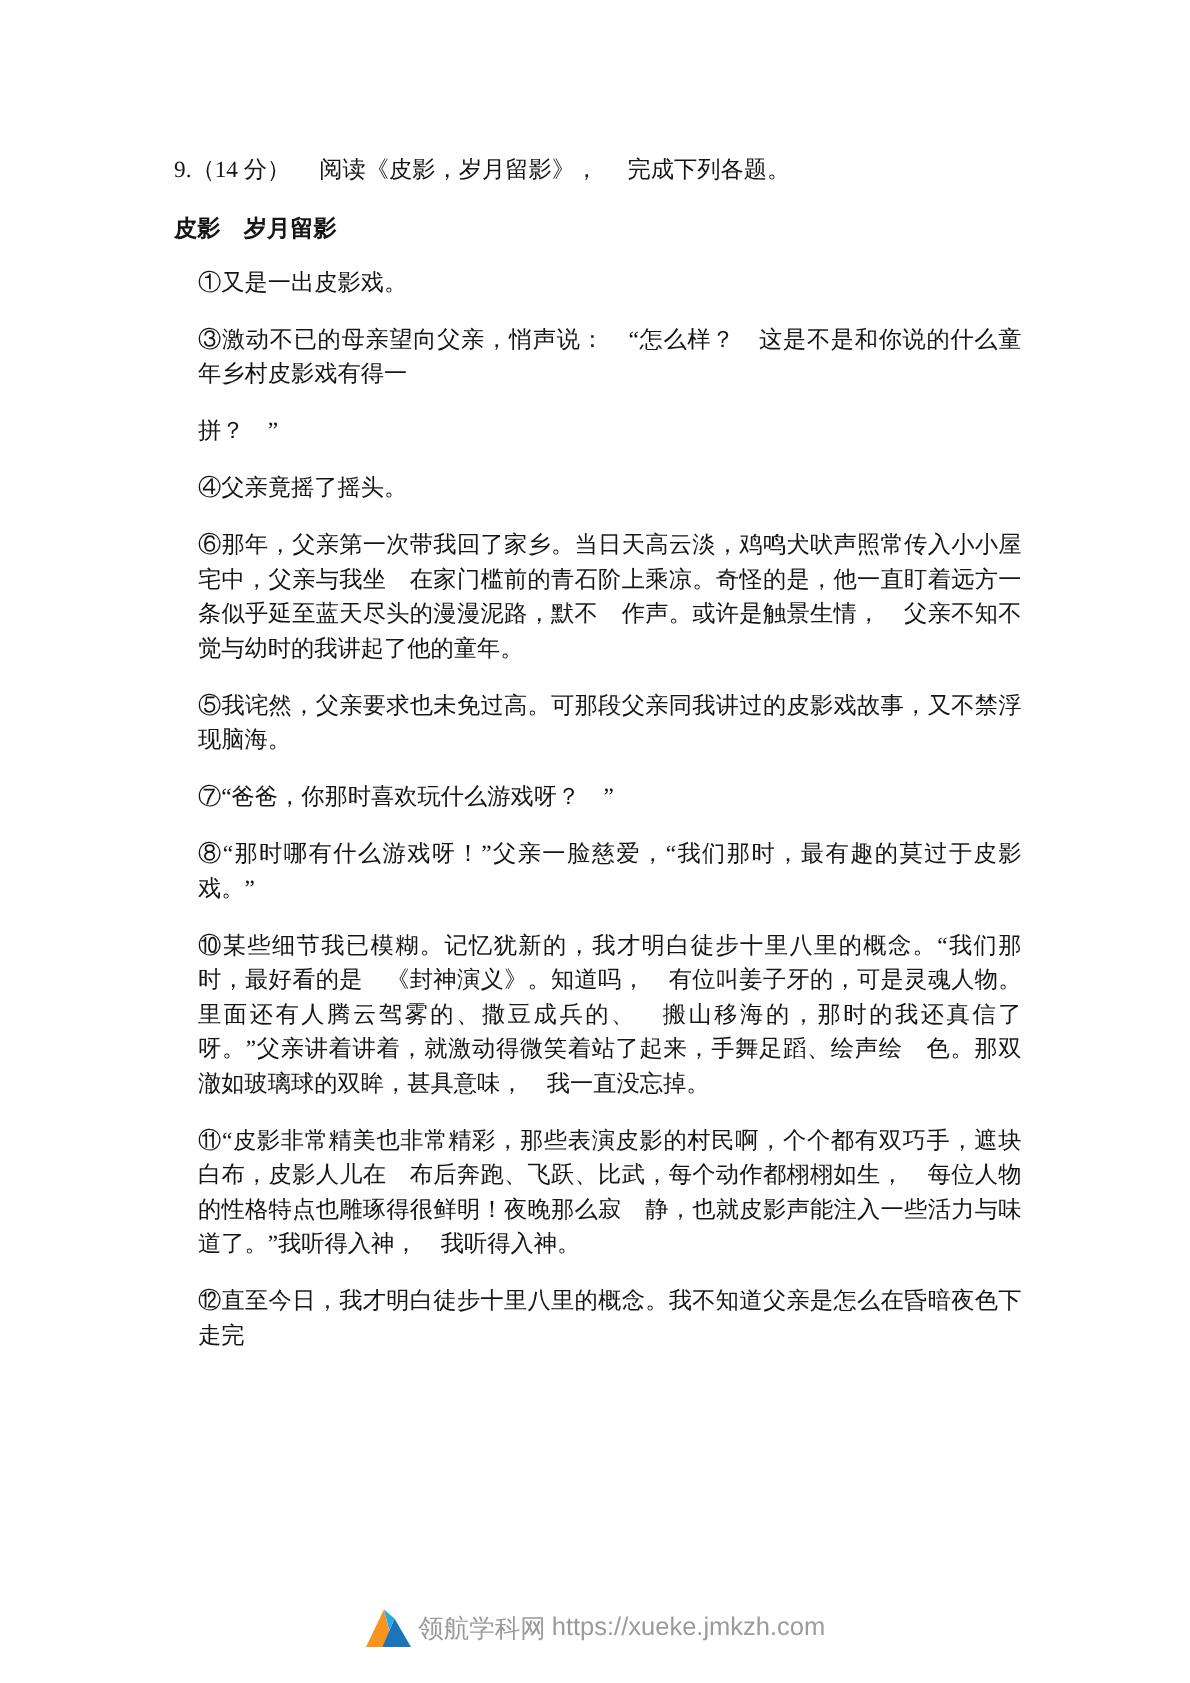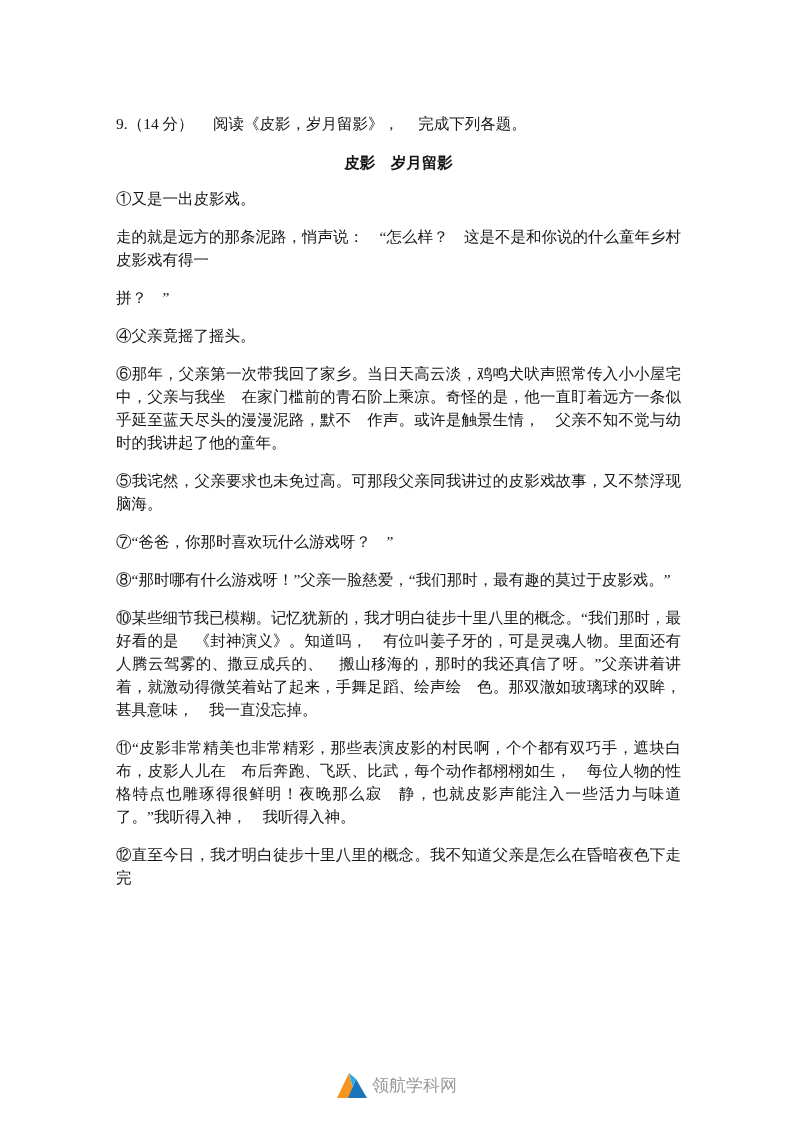--- a/index.html
+++ b/index.html
@@ -23,30 +23,30 @@
     text-align: center;
     font-size: 21px;
     font-weight: bold;
     margin: 0 0 30px 0;
     letter-spacing: 0.5px;
     font-family: "DejaVu Sans", "Liberation Sans", sans-serif;
   }
   .question {
     font-size: 15.5px;
     line-height: 23px;
-    margin: 12px 0 16px 0;
+    margin: 2px 0 16px 0;
   }
   .para {
     font-size: 15.5px;
     line-height: 23px;
     text-align: justify;
-    margin: 0 0 15px 0;
+    margin: 0 0 15px 16px;
   }
   .center {
-    text-align: center;
+    text-align: left;
   }
   .bold {
     font-weight: bold;
   }
   .passage-title {
     margin: 2px 0 13px 0;
   }
   .author {
     margin: 0 0 16px 0;
   }
@@ -72,34 +72,35 @@
 </head>
 <body>
 
 <div class="page">
 
   <p class="question">9.（14 分）　 阅读《皮影，岁月留影》，　 完成下列各题。</p>
 
   <p class="para center bold passage-title">皮影　岁月留影</p>
 
   <p class="para">①又是一出皮影戏。</p>
-  <p class="para">走的就是远方的那条泥路，悄声说：　“怎么样？　这是不是和你说的什么童年乡村皮影戏有得一</p>
+  <p class="para">③激动不已的母亲望向父亲，悄声说：　“怎么样？　这是不是和你说的什么童年乡村皮影戏有得一</p>
   <p class="para">拼？　”</p>
   <p class="para">④父亲竟摇了摇头。</p>
   <p class="para">⑥那年，父亲第一次带我回了家乡。当日天高云淡，鸡鸣犬吠声照常传入小小屋宅中，父亲与我坐　在家门槛前的青石阶上乘凉。奇怪的是，他一直盯着远方一条似乎延至蓝天尽头的漫漫泥路，默不　作声。或许是触景生情，　父亲不知不觉与幼时的我讲起了他的童年。</p>
   <p class="para">⑤我诧然，父亲要求也未免过高。可那段父亲同我讲过的皮影戏故事，又不禁浮现脑海。</p>
   <p class="para">⑦“爸爸，你那时喜欢玩什么游戏呀？　”</p>
   <p class="para">⑧“那时哪有什么游戏呀！”父亲一脸慈爱，“我们那时，最有趣的莫过于皮影戏。”</p>
   <p class="para">⑩某些细节我已模糊。记忆犹新的，我才明白徒步十里八里的概念。“我们那时，最好看的是　《封神演义》。知道吗，　有位叫姜子牙的，可是灵魂人物。里面还有人腾云驾雾的、撒豆成兵的、　搬山移海的，那时的我还真信了呀。”父亲讲着讲着，就激动得微笑着站了起来，手舞足蹈、绘声绘　色。那双澈如玻璃球的双眸，甚具意味，　我一直没忘掉。</p>
   <p class="para">⑪“皮影非常精美也非常精彩，那些表演皮影的村民啊，个个都有双巧手，遮块白布，皮影人儿在　布后奔跑、飞跃、比武，每个动作都栩栩如生，　每位人物的性格特点也雕琢得很鲜明！夜晚那么寂　静，也就皮影声能注入一些活力与味道了。”我听得入神，　我听得入神。</p>
   <p class="para">⑫直至今日，我才明白徒步十里八里的概念。我不知道父亲是怎么在昏暗夜色下走完</p>
 </div>
 
 <div class="watermark">
   <span class="logo">
     <svg viewBox="0 0 32 30" width="32" height="30" aria-hidden="true">
       <polygon points="1,28 13,3 19,28" fill="#f7941d"></polygon>
       <polygon points="12,28 20,9 31,28" fill="#1b75bb"></polygon>
       <polygon points="13,3 20,9 16.5,17" fill="#29aae1"></polygon>
     </svg>
   </span>
   <span>领航学科网</span>
+  <span>https://xueke.jmkzh.com</span>
 </div>
 
 </body></html>

